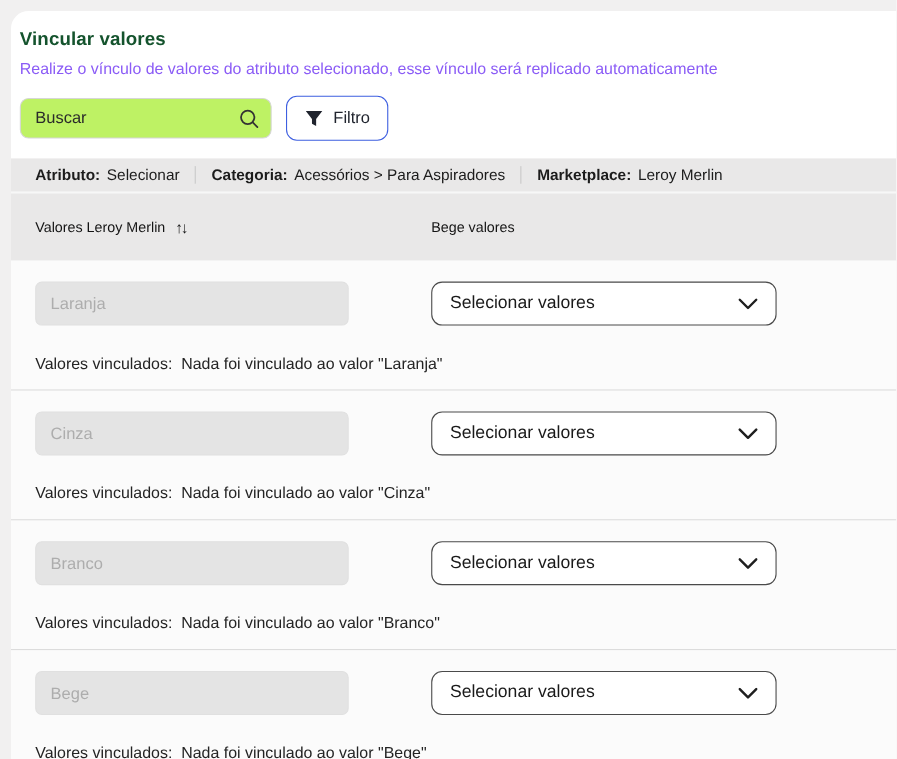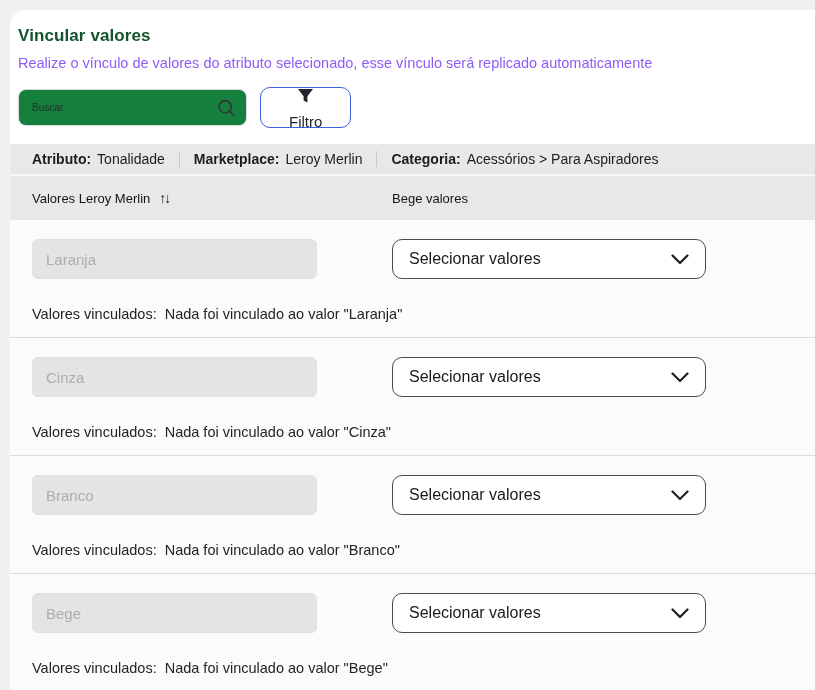--- a/index.html
+++ b/index.html
@@ -21,53 +21,52 @@
   .head { padding:16px 16px 0 8px; }
   .title { font-size:17px; font-weight:700; color:#14532d; letter-spacing:.1px; }
   .subtitle { margin-top:9px; font-size:14.5px; color:#8b5cf6; }
   .toolbar { display:flex; align-items:center; margin-top:16px; padding-bottom:16px; }
   .search {
     position:relative; width:229px; height:37px;
   }
   .search input {
     width:100%; height:100%;
     border:1px solid #d6d6d6; border-radius:8px;
-    background:#15803d;
+    background:#bef264;
     padding:0 36px 0 13px;
     font-family:"Liberation Sans", sans-serif;
-    font-size:10px; color:#1f1f1f;
+    font-size:15px; color:#1f1f1f;
     outline:none;
   }
   .search input::placeholder { color:#2b2b2b; opacity:1; }
   .search .mag { position:absolute; right:11px; top:50%; transform:translateY(-50%); display:flex; }
   .btn-filter {
     margin-left:13px;
     display:flex; align-items:center; gap:9px;
-    height:41px; padding:0 28px;
+    height:41px; padding:0 16px;
     background:#fff;
     border:1.5px solid #3e5fe0; border-radius:10px;
     font-family:"Liberation Sans", sans-serif;
     font-size:15px; font-weight:500; color:#20242e;
     cursor:pointer;
-    flex-direction:column;
   }
   
   .context-bar {
     height:32px; background:#e9e8e8;
     display:flex; align-items:center;
     padding:0 16px 0 22px;
     font-size:14px; color:#1c1c1c;
     border-bottom:2px solid #f7f7f7;
   }
   .ctx-item { display:flex; align-items:center; white-space:nowrap; }
   .ctx-item + .ctx-item { border-left:1px solid #c9c9c9; margin-left:14px; padding-left:14px; }
   .ctx-label { font-weight:700; margin-right:6px; }
   
   .thead {
-    height:44px; background:#e9e8e8;
+    height:61px; background:#e9e8e8;
     display:flex; align-items:center;
     padding-left:22px;
     font-size:13px; font-weight:500; color:#141414;justify-content:center;
   }
   .col1 { flex:0 0 360px; display:flex; align-items:center; }
   .col2 { flex:1; }
   .sort-icon { margin-left:9px; font-size:14px; letter-spacing:-2px; color:#1a1a1a; cursor:pointer; }
   
   .rows { background:#fbfbfb; }
   .row { height:118px; padding:19px 0 0 22px; border-bottom:1px solid #dcdcdc; }
@@ -122,29 +121,29 @@
           </svg>
         </span>
         <span>Filtro</span>
       </button>
     </div>
   </div>
 
   <div class="context-bar">
     <div class="ctx-item">
       <span class="ctx-label">Atributo:</span>
-      <span class="ctx-value">Tonalidade</span>
+      <span class="ctx-value">Selecionar</span>
+    </div>
+    <div class="ctx-item">
+      <span class="ctx-label">Categoria:</span>
+      <span class="ctx-value">Acessórios &gt; Para Aspiradores</span>
     </div>
     <div class="ctx-item">
       <span class="ctx-label">Marketplace:</span>
       <span class="ctx-value">Leroy Merlin</span>
-    </div>
-    <div class="ctx-item">
-      <span class="ctx-label">Categoria:</span>
-      <span class="ctx-value">Acessórios &gt; Para Aspiradores</span>
     </div>
   </div>
 
   <div class="thead">
     <div class="col1">
       <span>Valores Leroy Merlin</span>
       <span class="sort-icon">↑↓</span>
     </div>
     <div class="col2">
       <span>Bege valores</span>

